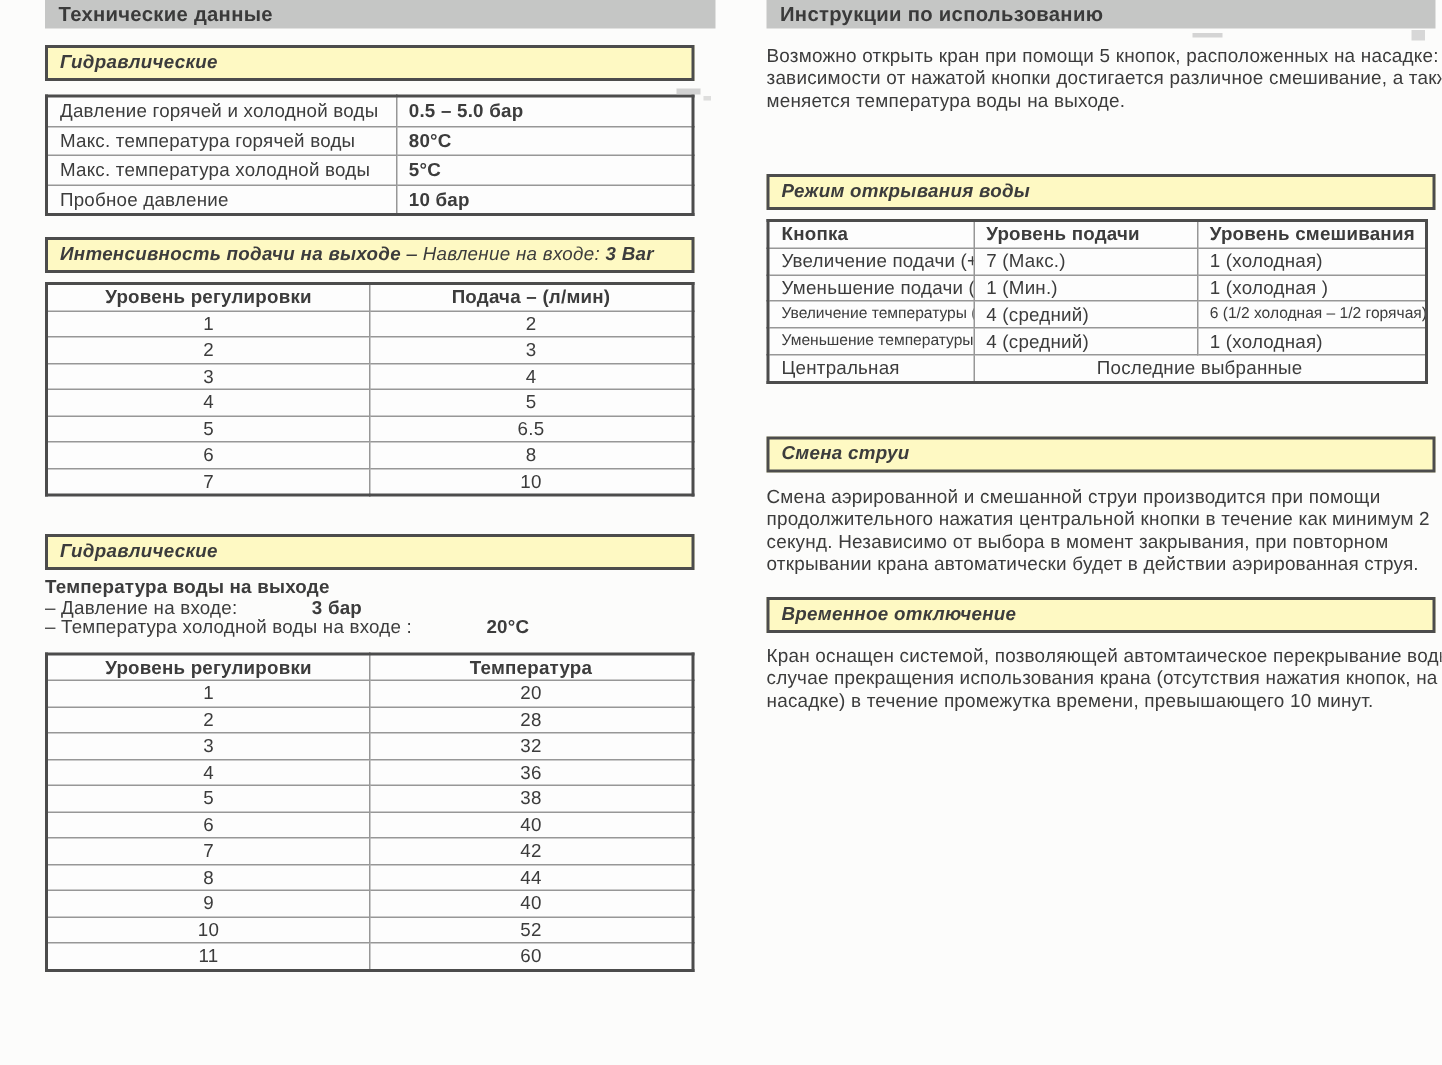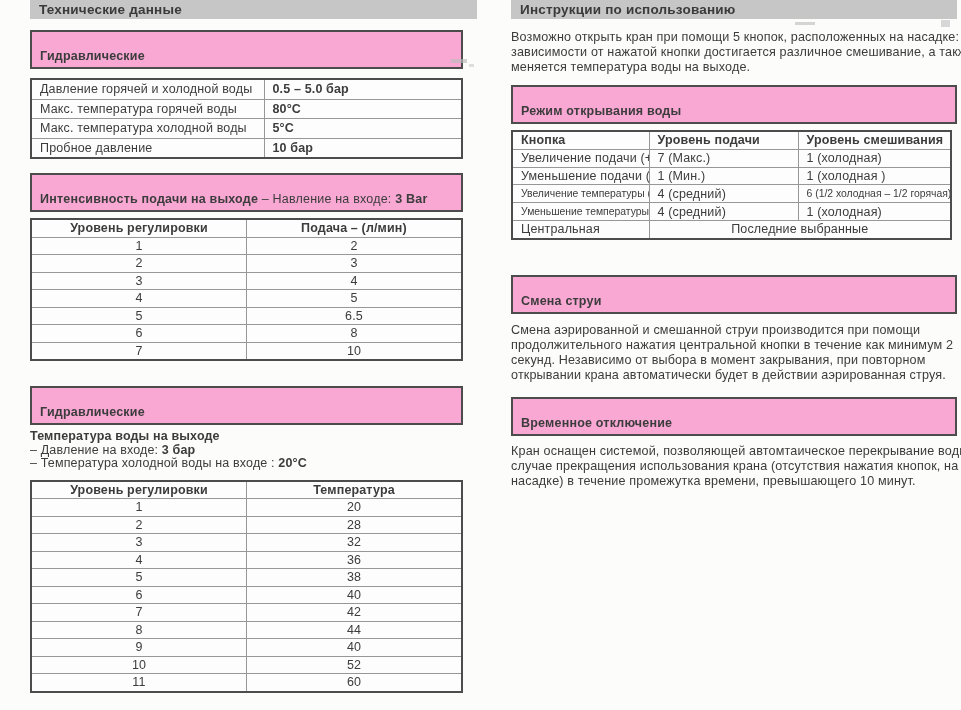--- a/index.html
+++ b/index.html
@@ -17,43 +17,43 @@
   .header-bar{
     height:19px;line-height:19px;
     background:#c5c6c5;color:#3a3a3a;
     font-weight:bold;font-size:13.5px;letter-spacing:.2px;
     padding-left:9px;box-sizing:border-box;
   }
   #left-col .header-bar{width:447px;}
   #right-col .header-bar{width:446px;}
 
   .secbox{
-    border:2px solid #4c4c4c;background:#f9a8d4;
+    border:2px solid #4c4c4c;background:#fef9c3;
     font-weight:bold;font-size:12.5px;letter-spacing:.2px;
-    padding:17px 8px 4px 8px;box-sizing:border-box;
+    padding:2px 8px 4px 8px;box-sizing:border-box;font-style:italic;
   }
   .secbox .rest{font-weight:normal;}
   .secbox .val{font-weight:bold;}
 
   table{border-collapse:collapse;width:100%;table-layout:fixed;
         font-size:12.5px;color:#3c3c3c;letter-spacing:.15px;}
   table{border:2px solid #4c4c4c;background:#fdfdfd;}
   td,th{border:1px solid #979797;padding:1px 8px;height:16px;overflow:hidden;white-space:nowrap;}
   th{font-weight:bold;}
 
   .pressure-table td{height:16.5px;}
   .pressure-table .lab{width:50%;text-align:left;}
   .pressure-table .val{text-align:left;font-weight:bold;}
 
   .center-table th,.center-table td{text-align:center;height:14.5px;padding:1px 4px;}
   .center-table col{width:50%;}
 
   .note-block{font-size:12.5px;line-height:13.5px;letter-spacing:.15px;}
   .note-block .title{font-weight:bold;}
-  .note-block .val{font-weight:bold;}
+  .note-block .val{font-weight:bold;margin-left:46px;}
 
   .para{font-size:12.6px;line-height:15px;letter-spacing:.15px;}
   .para div{white-space:nowrap;}
 
   .mode-table th,.mode-table td{text-align:left;height:14.8px;}
   .mode-table{width:439px;}
   .mode-table .c1{width:137px;}
   .mode-table .c2{width:149px;}
   .mode-table .c3{width:153px;}
   .mode-table td.small{font-size:10.4px;letter-spacing:0;}
@@ -213,21 +213,21 @@
 <div class="col" id="right-col">
 
   <div class="header-bar">Инструкции по использованию</div>
 
   <div class="para" style="margin-top:11px;">
     <div>Возможно открыть кран при помощи 5 кнопок, расположенных на насадке: в</div>
     <div>зависимости от нажатой кнопки достигается различное смешивание, а также</div>
     <div>меняется температура воды на выходе.</div>
   </div>
 
-  <div class="secbox" style="margin-top:10px;">
+  <div class="secbox" style="margin-top:41px;">
     <span>Режим открывания воды</span>
   </div>
 
   <table class="mode-table" style="margin-top:6px;padding-left:15px;">
     <colgroup>
         <col class="c1">
         <col class="c2">
         <col class="c3">
       </colgroup>
     <thead>

